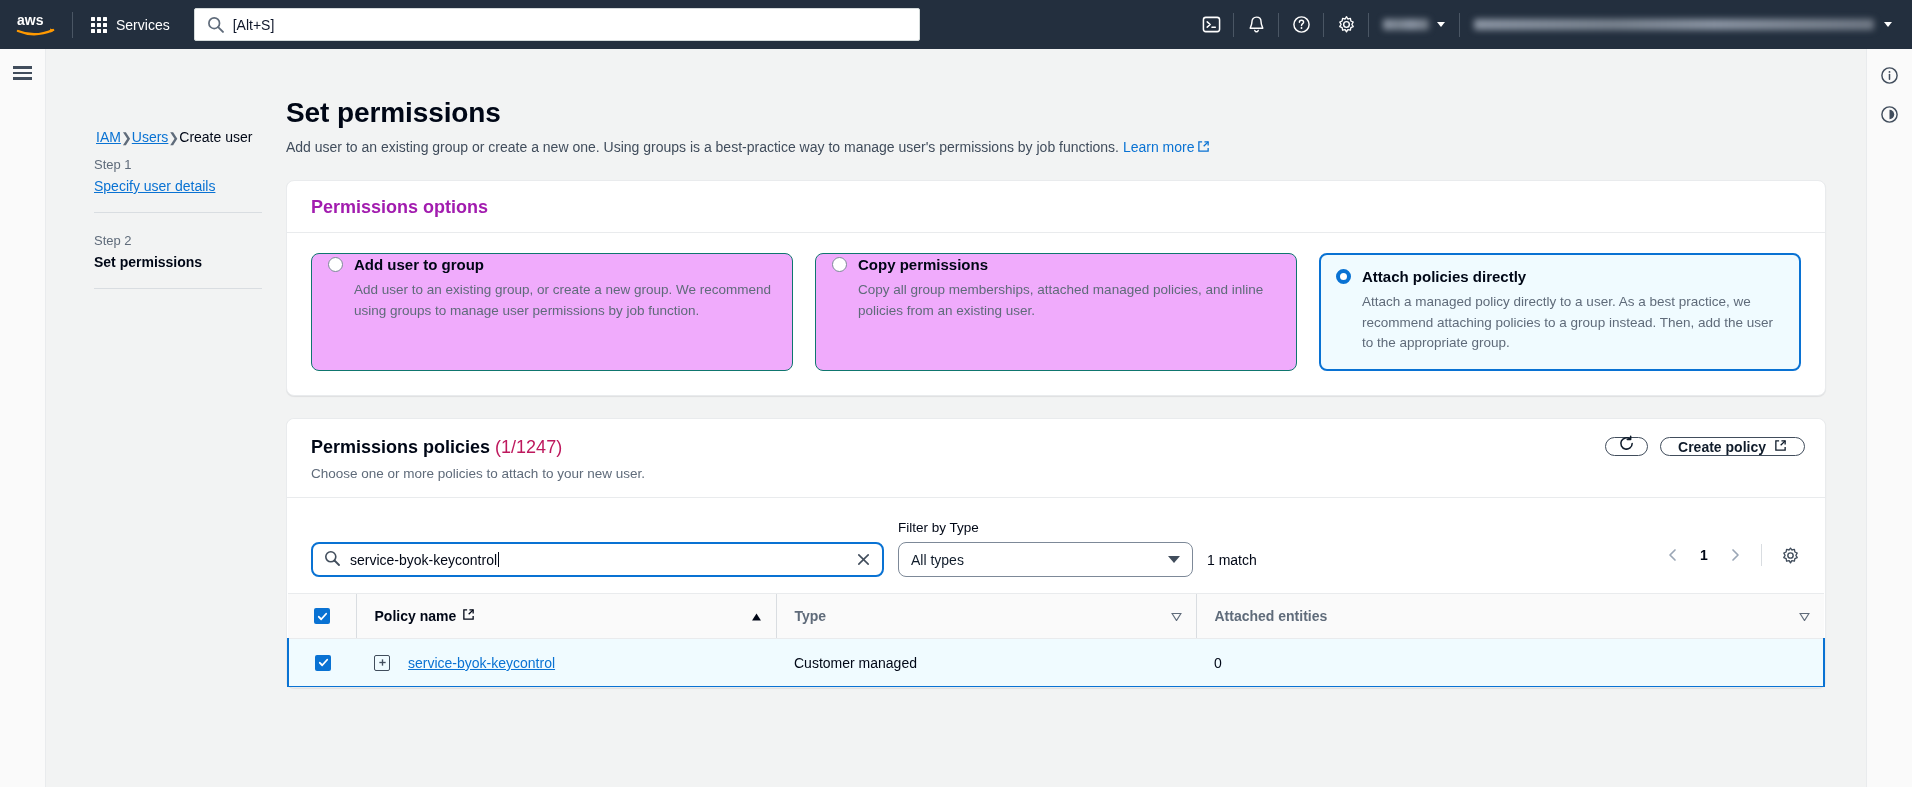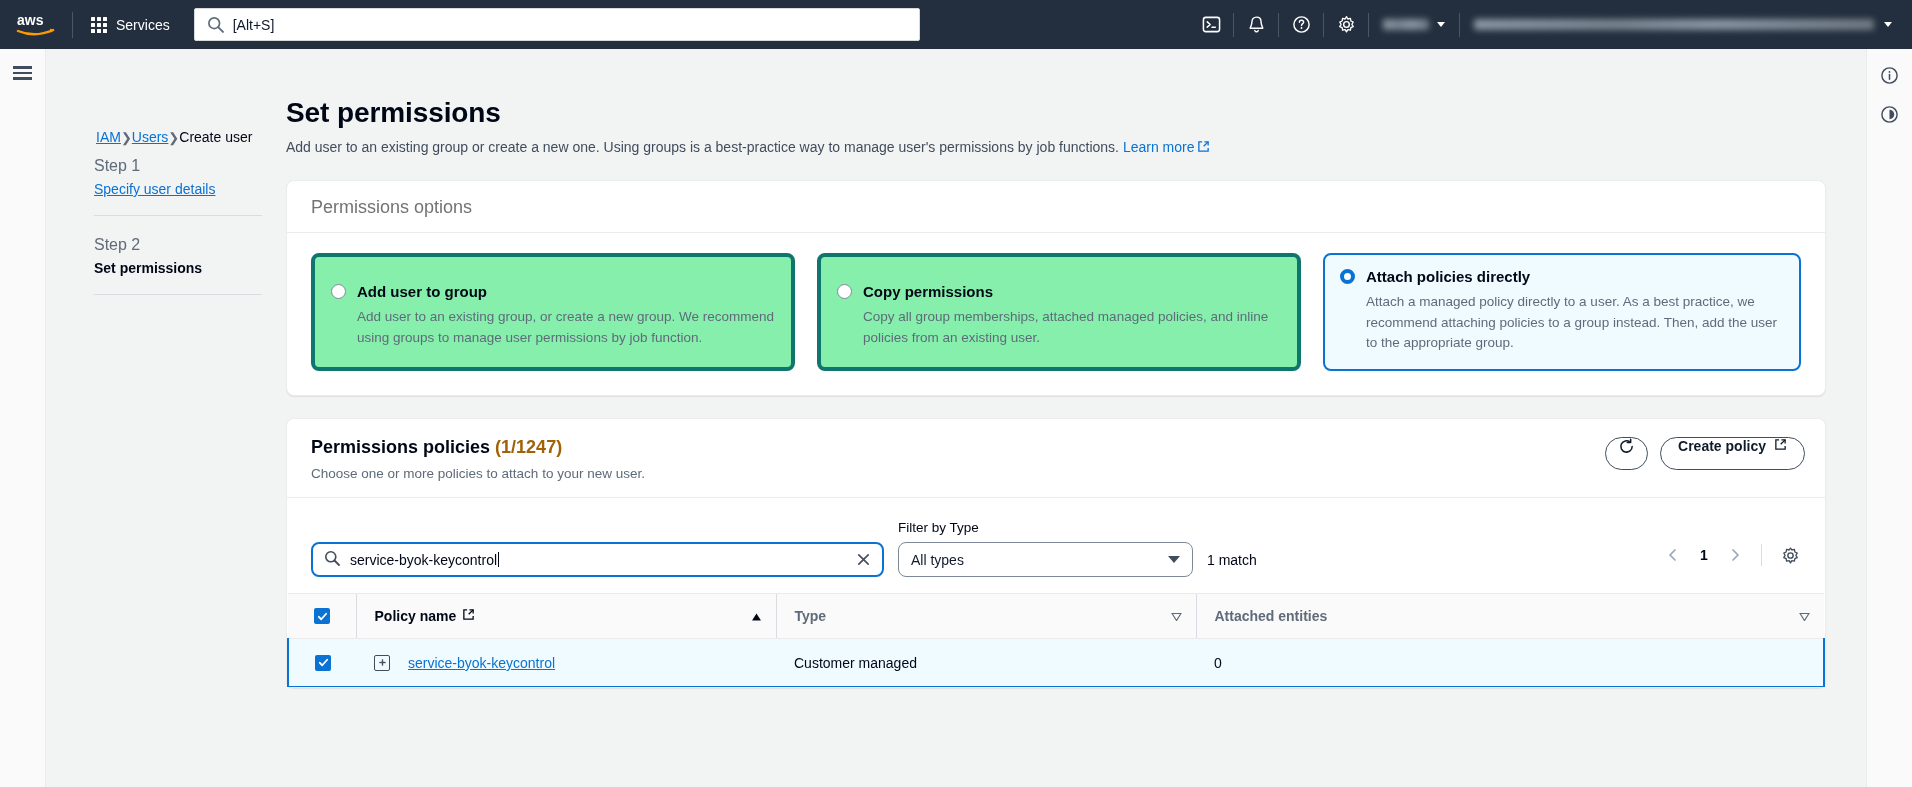--- a/index.html
+++ b/index.html
@@ -70,21 +70,21 @@
     padding-top: 17px; display:flex; flex-direction:column; align-items:center;
   }
   .hamburger { cursor:pointer; display:flex; flex-direction:column; gap:3px; }
   .hamburger i { display:block; width:19px; height:2.5px; background:#414d5c; }
 
   .content { flex:1; display:flex; overflow:hidden; }
   .wizard {
     width: 240px; padding: 52px 24px 0 48px; background:#f2f3f3;
   }
   .wz-step { padding: 6px 0 0 0; }
-  .wz-label { font-size: 16px; color:#5f6b7a; margin-bottom: 6px; }
+  .wz-label { font-size: 13px; color:#5f6b7a; margin-bottom: 6px; }
   .wz-link { font-size: 14px; color:#0972d3; text-decoration:underline; cursor:pointer; }
   .wz-active { font-size: 14px; color:#000716; font-weight:bold; }
   .wz-plain { font-size: 14px; color:#414d5c; }
   .wz-divider { height:1px; background:#d9dde1; margin: 18px 0 14px 0; }
 
   .mainarea { flex:1; padding: 0 40px 0 0; overflow:hidden; position:relative; }
 
   .breadcrumb {
     display:flex; align-items:center; font-size:14px;
     padding: 22px 0 0 2px; height: 50px;
@@ -97,48 +97,48 @@
   .page-desc { font-size: 14px; color:#414d5c; margin-top: 8px; line-height:1.45; }
   .page-desc a { color:#0972d3; text-decoration:none; cursor:pointer; }
   .ext-ico { display:inline-block; vertical-align:-1px; margin-left:3px; }
 
   
   .panel {
     background:#ffffff; border:1px solid #e9ebed; border-radius:8px;
     margin-top: 22px; box-shadow: 0 1px 1px rgba(0,7,22,.08);
   }
   .panel-head { padding: 16px 20px 14px 24px; border-bottom:1px solid #e9ebed; }
-  .panel-title { font-size:18px; font-weight:normal; color:#737373; }
+  .panel-title { font-size:18px; font-weight:bold; color:#a21caf; }
   .panel-body { padding: 20px 24px 24px 24px; }
 
   .opt-row { display:flex; gap: 22px; }
   .opt {
-    flex:1; border:4px solid #0f766e; border-radius:8px; padding: 26px 16px 16px 16px;
-    background:#86efac; cursor:pointer; min-height: 118px;
+    flex:1; border:1px solid #0f766e; border-radius:8px; padding: 2px 16px 16px 16px;
+    background:#f0abfc; cursor:pointer; min-height: 118px;
   }
   .opt.selected { border:2px solid #0972d3; background:#f0fbff; padding:13px 15px 15px 15px; }
   .opt-head { display:flex; align-items:center; gap:11px; }
   .radio { width:15px; height:15px; border:1.5px solid #7d8998; border-radius:50%; flex:none; background:#fff; }
   .radio.on { border:4.5px solid #0972d3; background:#fff; }
   .opt-title { font-size:15px; font-weight:bold; color:#000716; }
   .opt-desc { font-size:13.5px; color:#5f6b7a; line-height:1.5; margin-top: 7px; margin-left: 26px; }
 
   
   .pp-head {
     display:flex; align-items:flex-start; padding: 18px 20px 16px 24px;
     border-bottom:1px solid #e9ebed; background:#ffffff; border-radius:8px 8px 0 0;
   }
   .pp-title { font-size:18px; font-weight:bold; color:#000716; }
-  .pp-count { font-weight:bold; color:#a16207; }
+  .pp-count { font-weight:normal; color:#be185d; }
   .pp-sub { font-size:13.5px; color:#5f6b7a; margin-top:8px; }
   .pp-actions { margin-left:auto; display:flex; gap:12px; align-items:center; }
   .btn {
-    height:33px; border:1px solid #414d5c; border-radius:20px; background:#fff;
+    height:19px; border:1px solid #414d5c; border-radius:20px; background:#fff;
     color:#0f1b2a; font-size:14px; font-weight:bold; cursor:pointer;
-    display:flex; align-items:flex-start; justify-content:center; gap:8px; padding: 0 17px;
+    display:flex; align-items:flex-end; justify-content:center; gap:8px; padding: 0 17px;
     font-family:"Liberation Sans", sans-serif;
   }
   .btn.icon-only { width:43px; padding:0; }
 
   .filters { display:flex; align-items:flex-end; gap:14px; padding: 22px 20px 16px 24px; }
   .search-wrap { width: 573px; }
   .searchfield {
     height:35px; border:2px solid #0972d3; border-radius:8px; background:#fff;
     display:flex; align-items:center; padding: 0 11px; gap:10px;
   }

